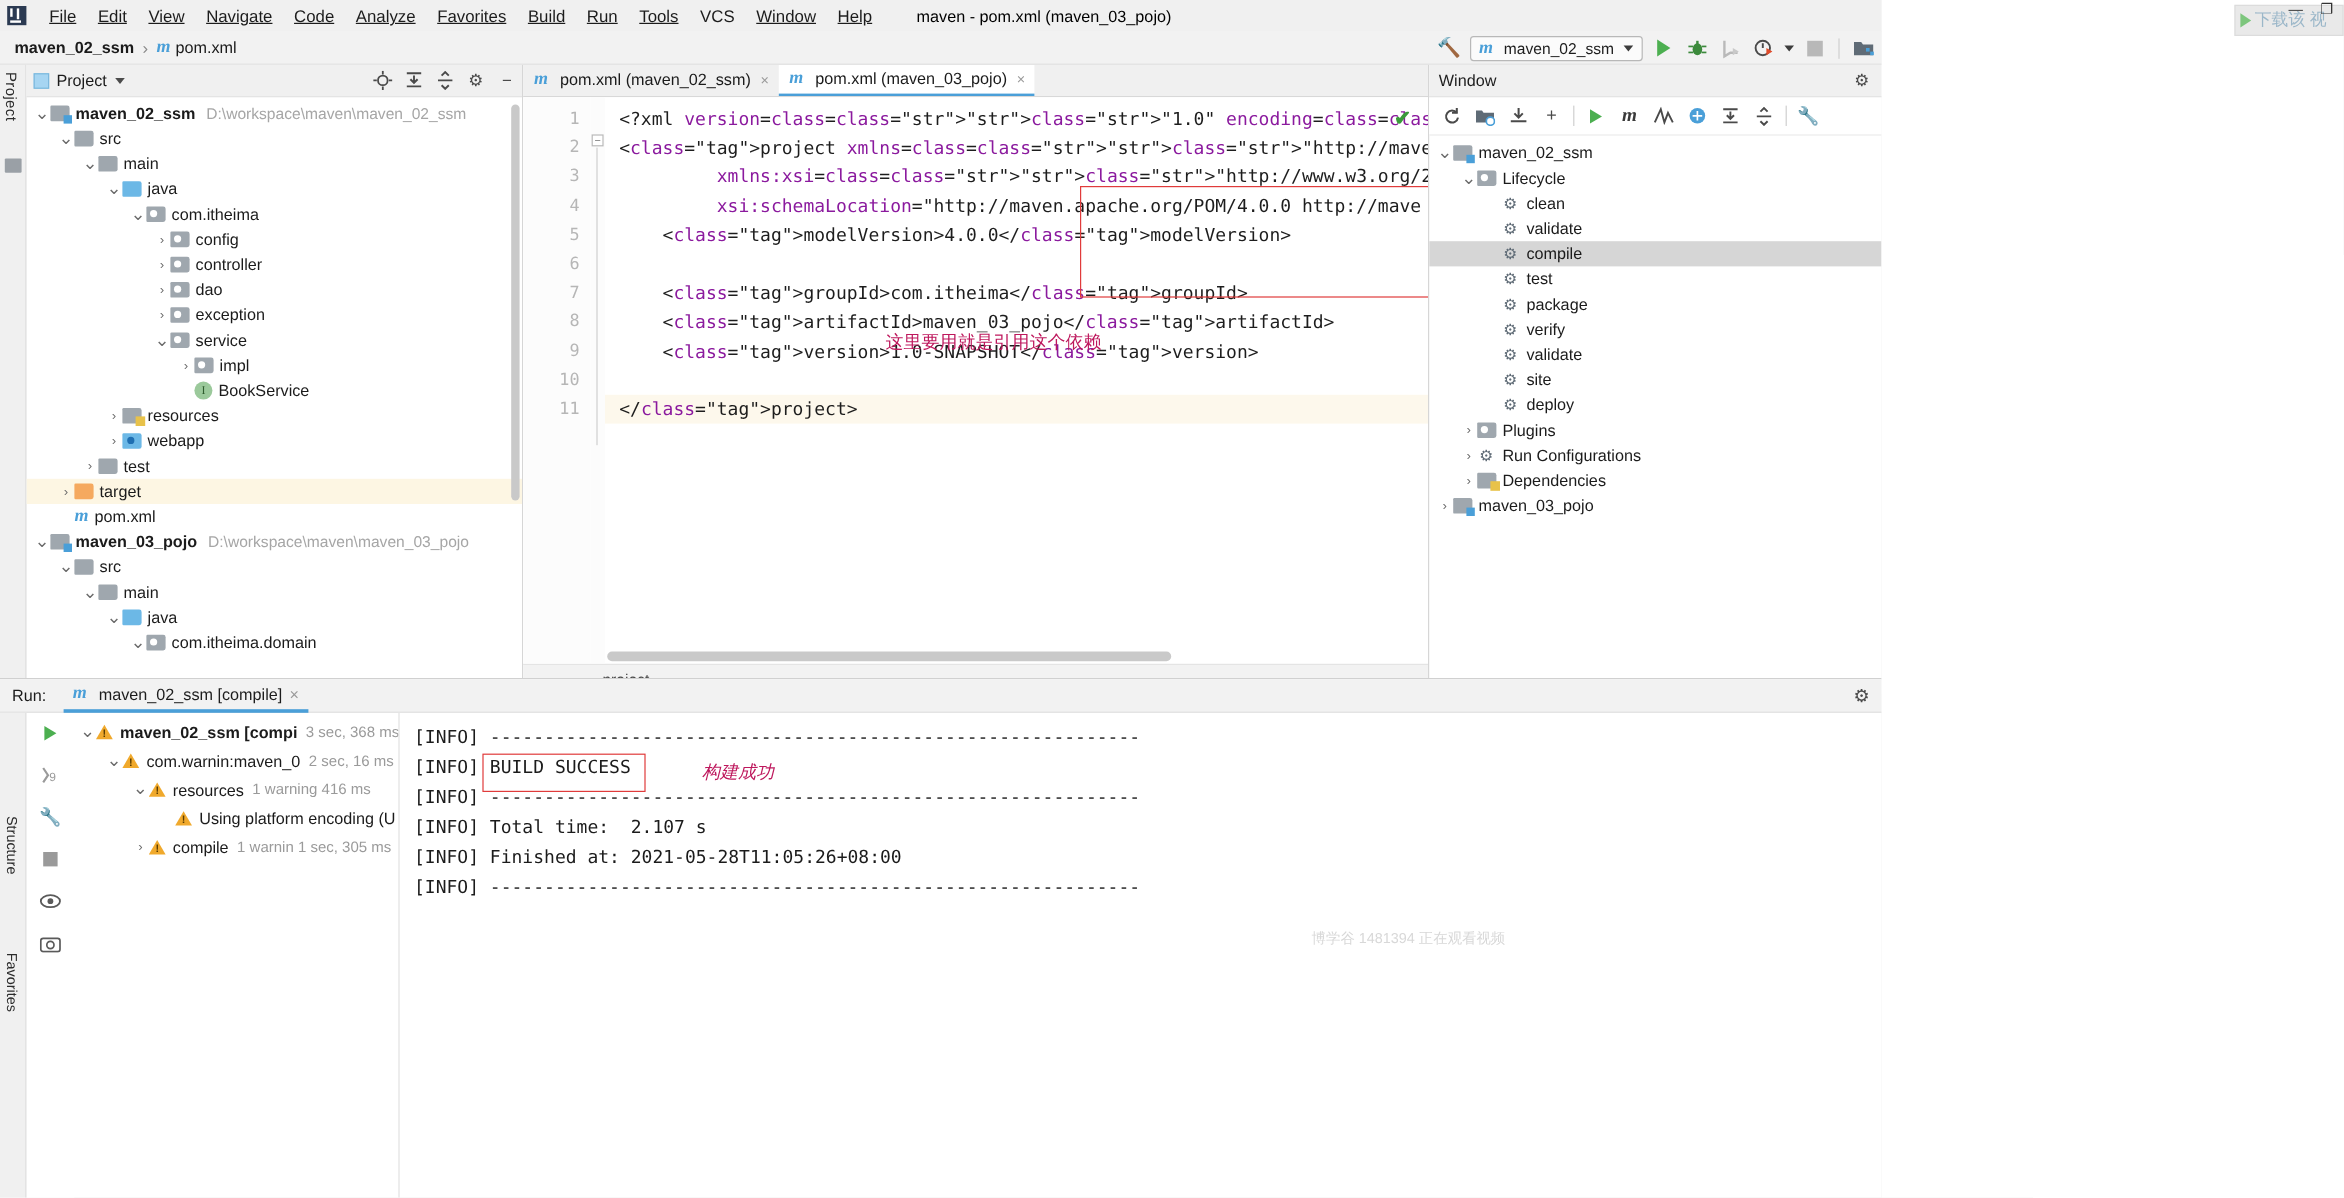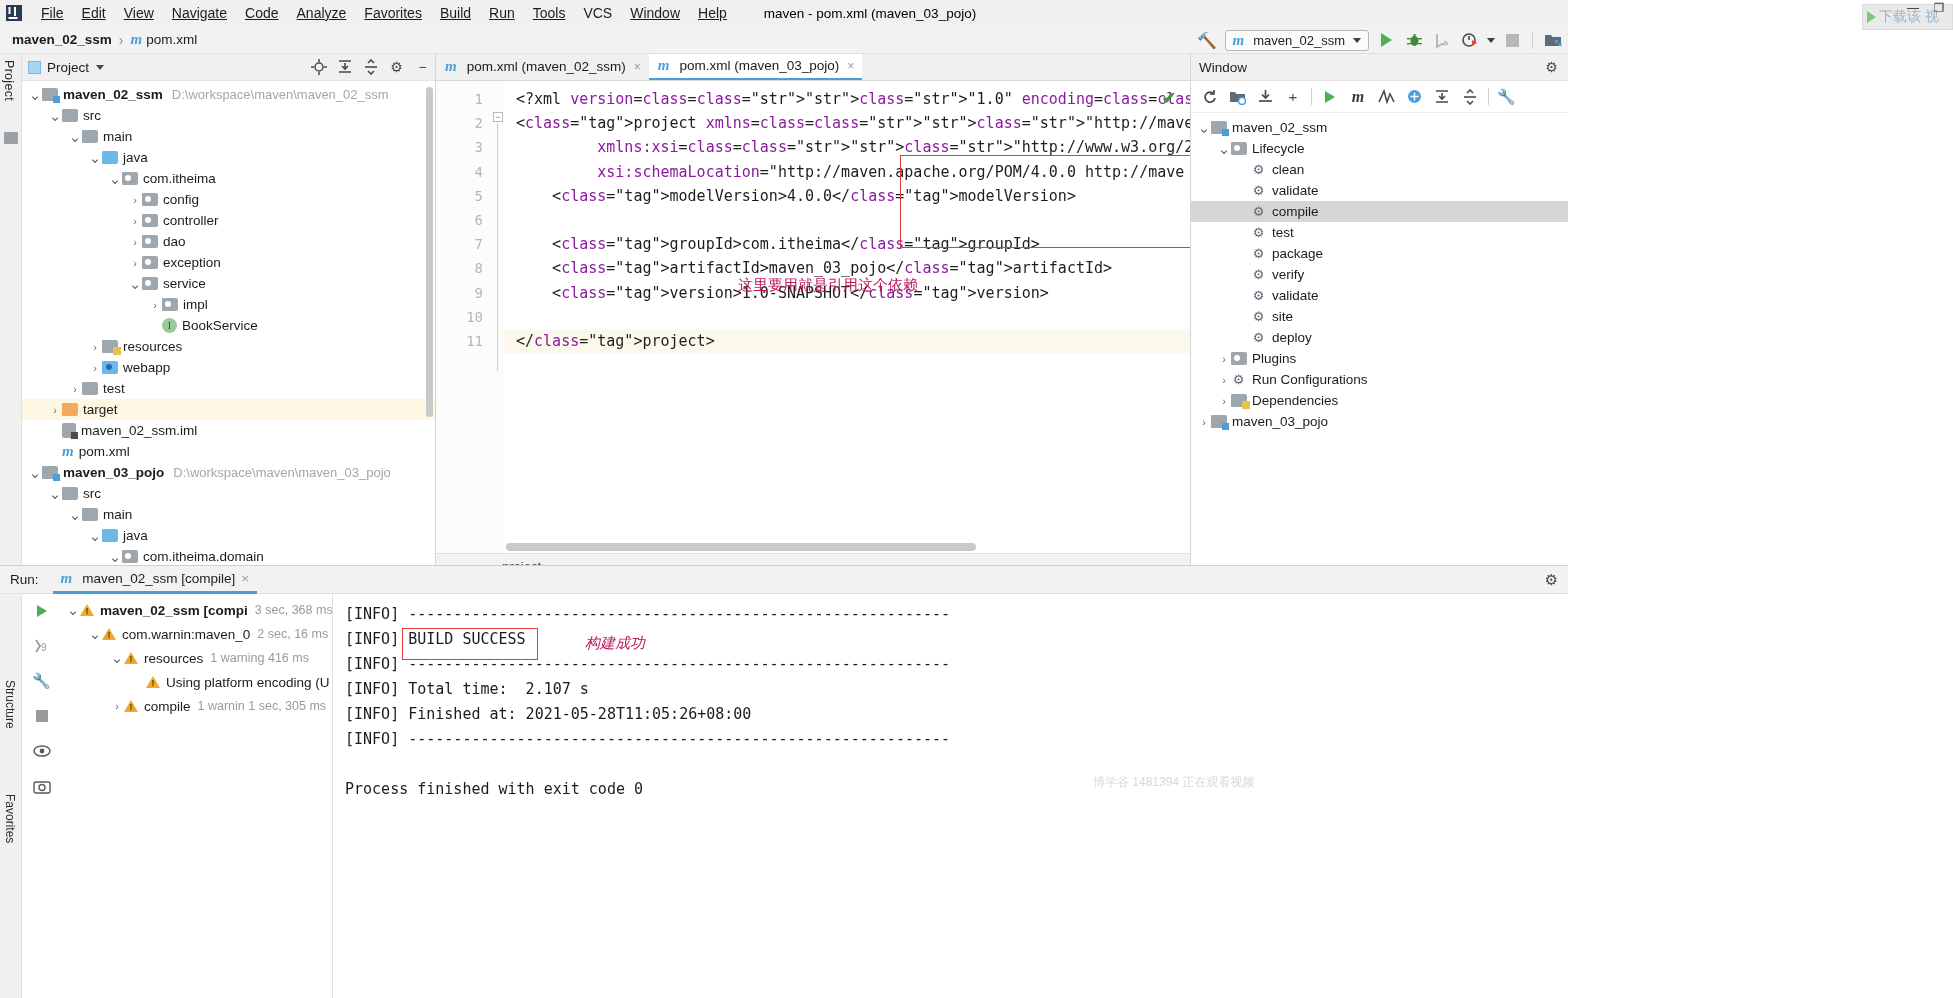--- a/index.html
+++ b/index.html
@@ -347,25 +347,20 @@
             <span class="ficon fold-gray"></span>
             <span class="tname">test</span>
           </div>
           <div class="trow hl" style="padding-left: 26px;">
             <span class="arrow" style="">›</span>
             <span class="ficon fold-orange"></span>
             <span class="tname">target</span>
           </div>
           <div class="trow" style="padding-left: 26px;">
             <span class="arrow none">·</span>
-            <span class="iml"></span>
-            <span class="tname">maven_02_ssm.iml</span>
-          </div>
-          <div class="trow" style="padding-left: 26px;">
-            <span class="arrow none">·</span>
             <span class="m-icon" style="margin-right:5px;">m</span>
             <span class="tname">pom.xml</span>
           </div>
           <div class="trow" style="padding-left: 6px;">
             <span class="arrow" style="font-size:15px;line-height:6px;">⌄</span>
             <span class="ficon fold-gray mod"></span>
             <span class="tname b">maven_03_pojo</span>
             <span class="tpath">D:\workspace\maven\maven_03_pojo</span>
           </div>
           <div class="trow" style="padding-left: 26px;">
@@ -658,21 +653,20 @@
         <div class="redbox" style="left:69px; top:34px; width:136px; height:32px;"></div>
         <div class="annot" style="left:252px; top:40px;font-style:italic;">构建成功</div>
         <div class="wm">博学谷 1481394 正在观看视频</div>
       <div class="coline">[INFO] ------------------------------------------------------------</div>
           <div class="coline">[INFO] BUILD SUCCESS</div>
           <div class="coline">[INFO] ------------------------------------------------------------</div>
           <div class="coline">[INFO] Total time:  2.107 s</div>
           <div class="coline">[INFO] Finished at: 2021-05-28T11:05:26+08:00</div>
           <div class="coline">[INFO] ------------------------------------------------------------</div>
           <div class="coline"></div>
-          <div class="coline">Process finished with exit code 0</div>
         </div>
     </div>
   </div>
 </div>
 
 <div class="dl-badge">
   <span class="tri"></span>
   <span class="txt">下载该 视</span>
 </div>
 <div class="wincontrols" style="right:1px;top:0;">

